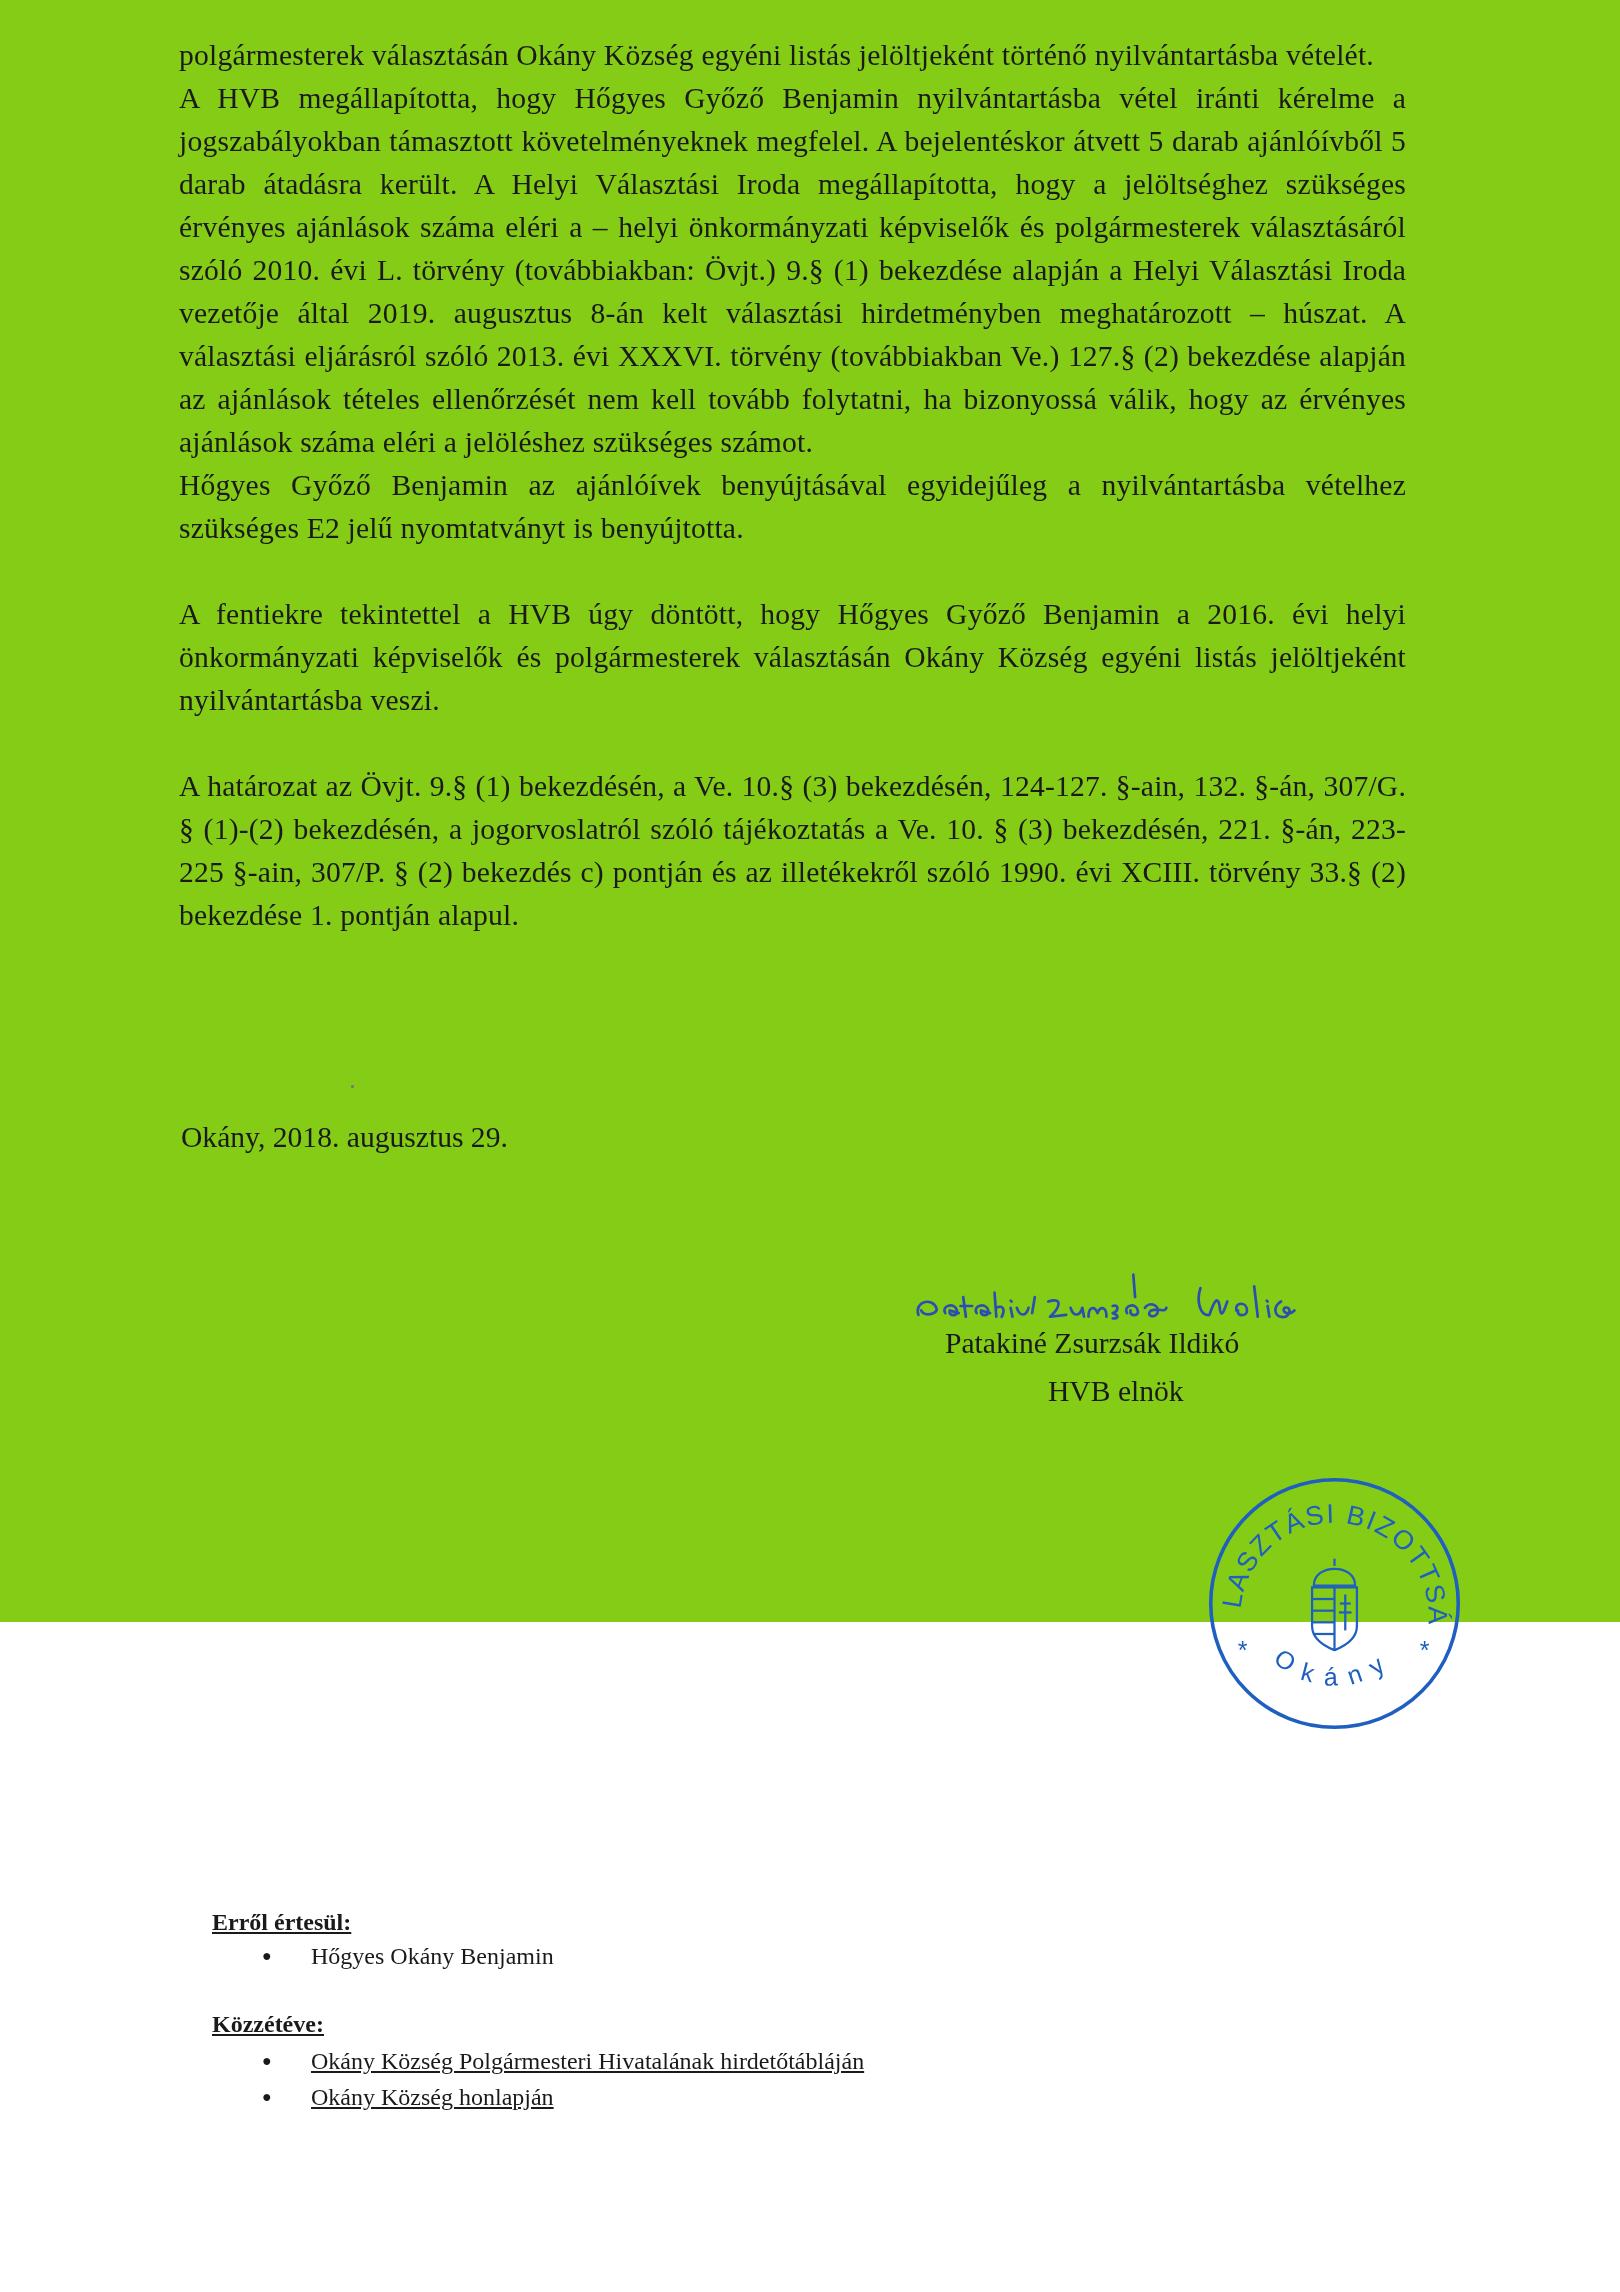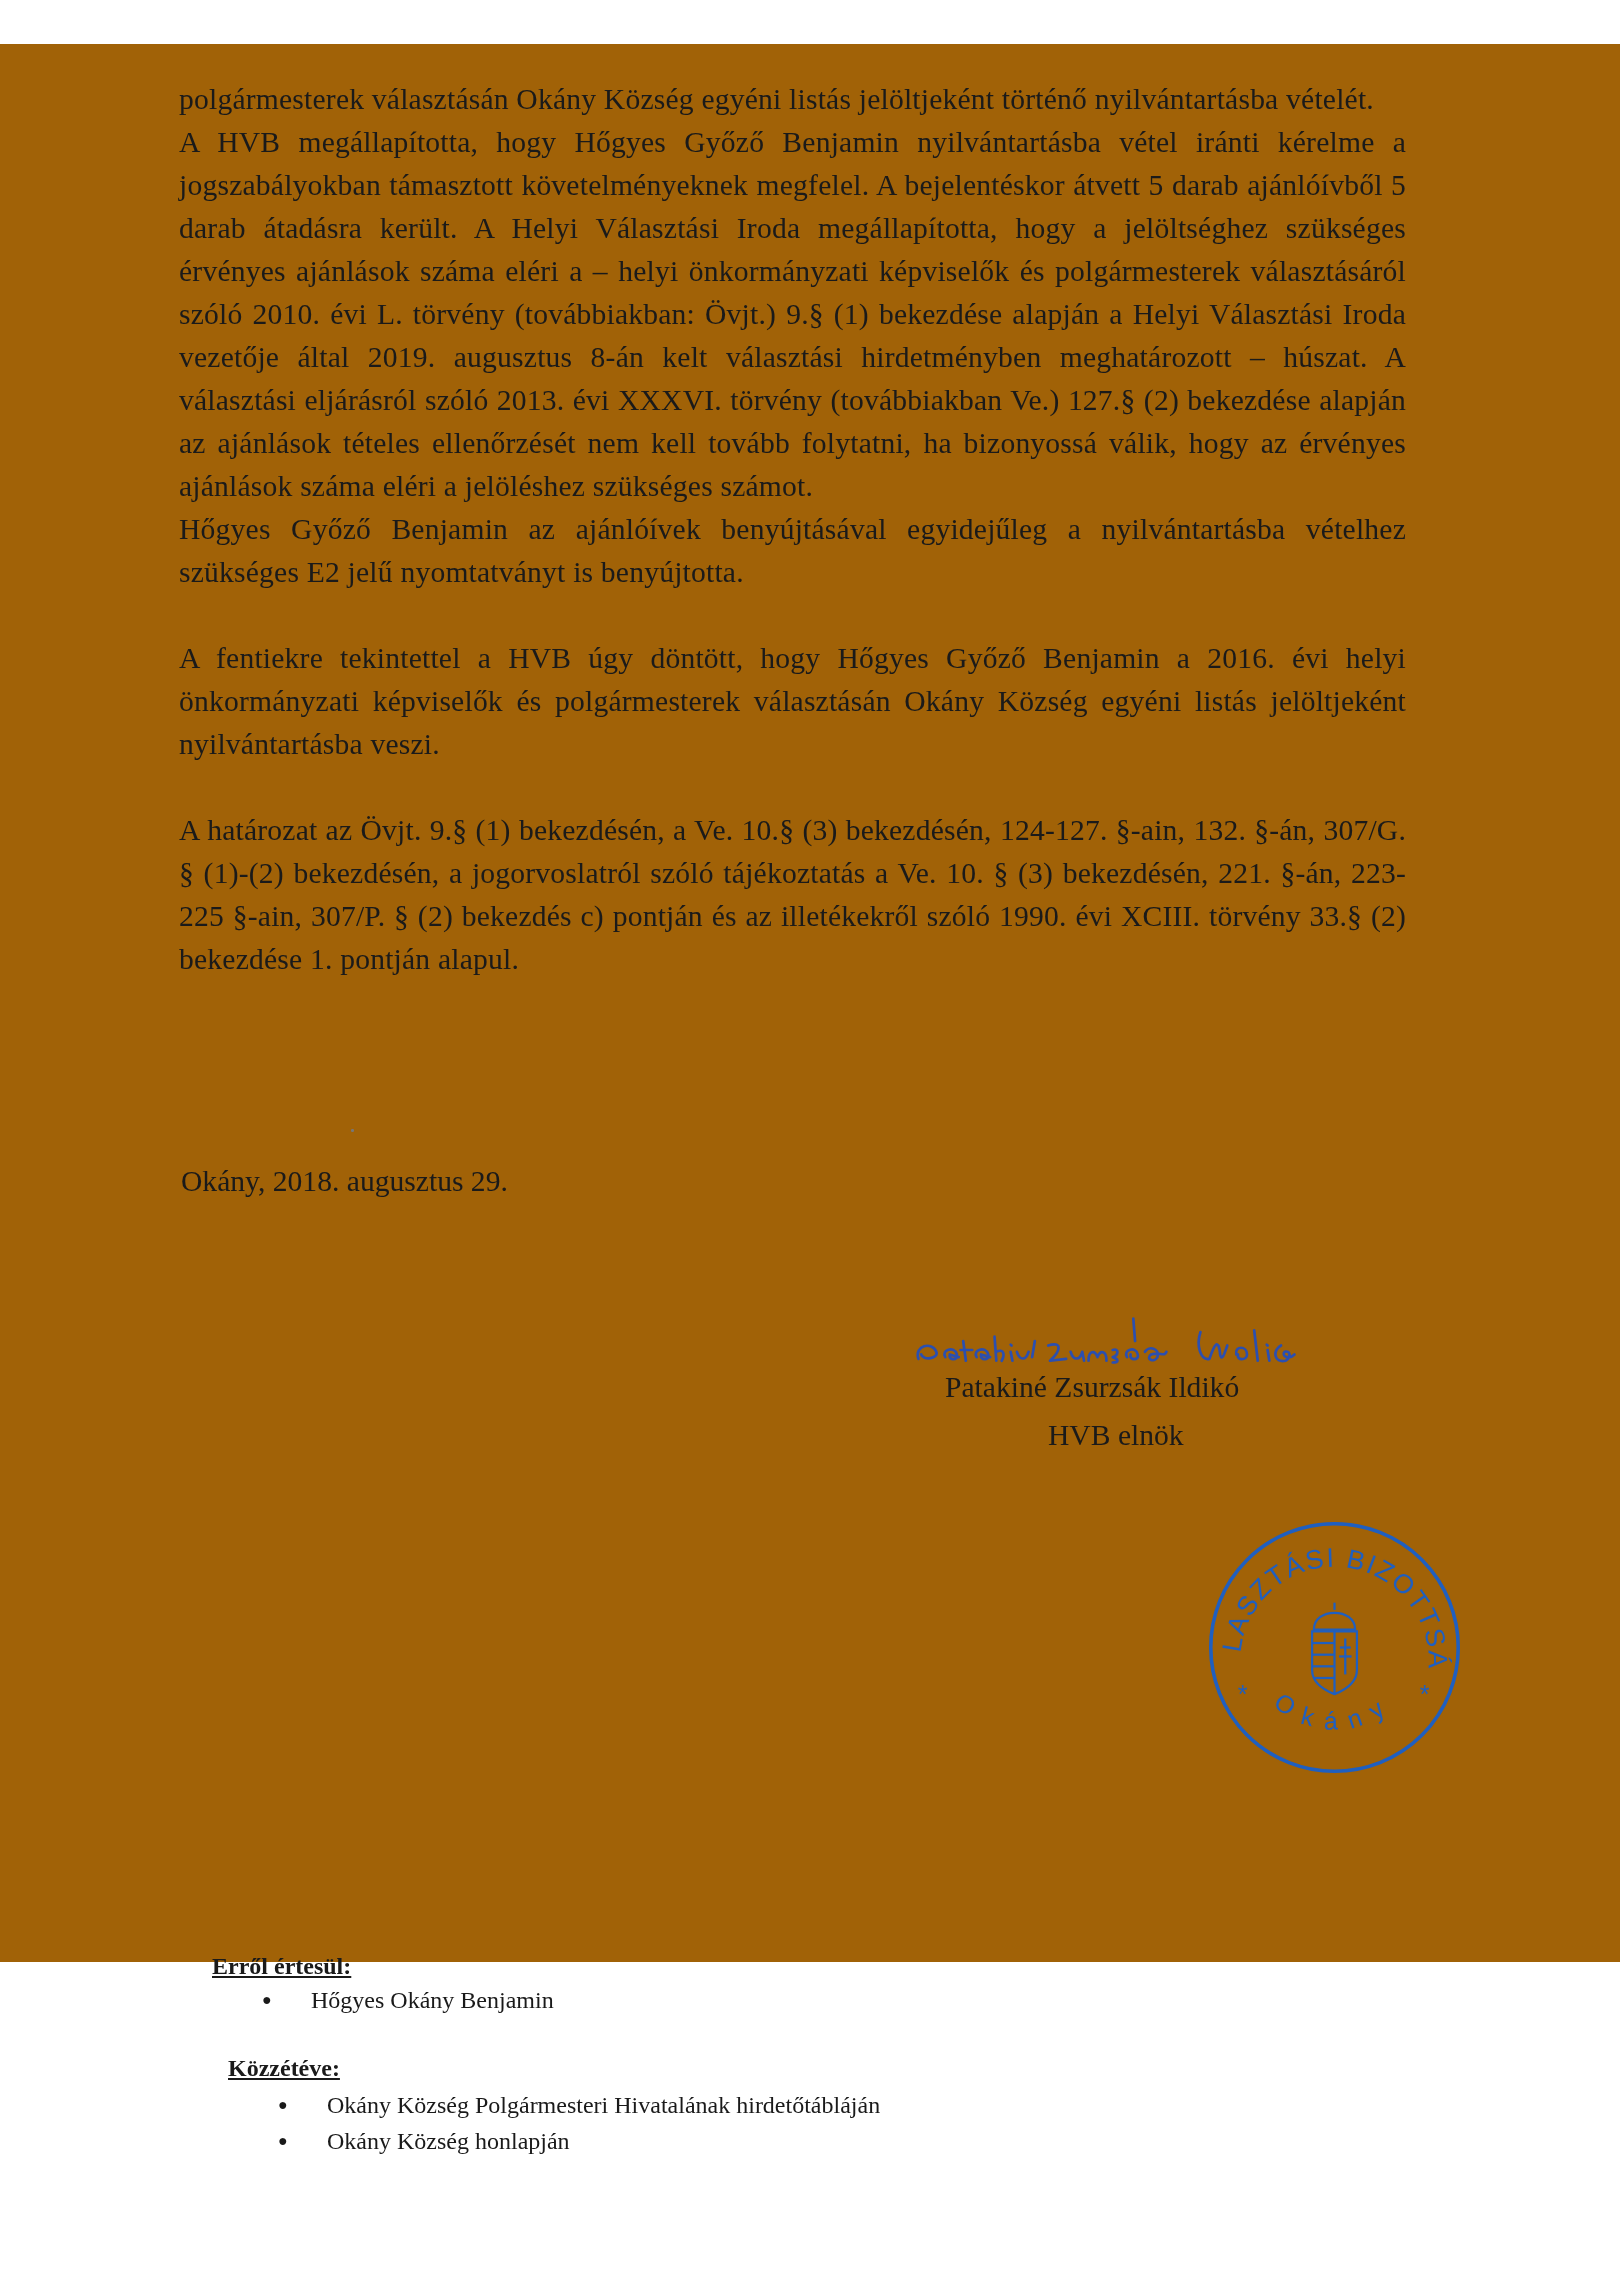--- a/index.html
+++ b/index.html
@@ -1,33 +1,33 @@
 <!DOCTYPE html>
 <html style="font-size:14.3px"><head>
 <meta charset="utf-8">
 <style>
   html, body { margin: 0; padding: 0; background: #ffffff; }
   body { width: 1620px; height: 2293px; position: relative; overflow: hidden;
          font-family: "Liberation Serif", "DejaVu Serif", serif; color: #1a1a1a; }
-  .page { position: absolute; left: 0; top: 0; width: 1620px; height: 1918px; background: #a16207; margin-top: 44px; }
+  .page { position: absolute; left: 0; top: 0; width: 1620px; height: 1622px; background: #84cc16; }
   .body-text { position: absolute; left: 179px; top: 34px; width: 1227px;
                font-size: 29.6px; line-height: 43px; text-align: justify; letter-spacing: 0.2px; }
   .body-text p { margin: 0; }
   .gap { height: 43px; }
   .date { position: absolute; left: 181px; top: 1121px; font-size: 29.6px; }
   .signature { position: absolute; left: 905px; top: 1261px; width: 573px; height: 81px; }
   .signer-name { position: absolute; left: 945px; top: 1327px; font-size: 29.6px; }
   .signer-title { position: absolute; left: 1048px; top: 1375px; font-size: 29.6px; }
   .stamp { position: absolute; left: 1200px; top: 1469px; width: 269px; height: 269px; }
   .notify { position: absolute; left: 212px; top: 1909px; font-size: 24px; }
   .notify h4 { margin: 0; font-size: 24px; font-weight: bold; text-decoration: underline; }
   .notify ul { margin: 3.6px 0 0 0; padding: 0; list-style: none; }
   .notify li { position: relative; padding-left: 99px; line-height: 32px; }
   .notify li::before { content: "\25CF"; position: absolute; left: 50px; top: 0; font-size: 16px; }
-  .published { position: absolute; left: 228px; top: 2011px; font-size: 24px; }
+  .published { position: absolute; left: 212px; top: 2011px; font-size: 24px; text-decoration: underline; }
   .published h4 { margin: 0; font-size: 24px; font-weight: bold; text-decoration: underline; }
   .published ul { margin: 5.4px 0 0 0; padding: 0; list-style: none; }
   .published li { position: relative; padding-left: 99px; line-height: 36px; }
   .published li::before { content: "\25CF"; position: absolute; left: 50px; top: 0; font-size: 16px; }
   .speck { position: absolute; width: 2.7px; height: 2.7px; background: #777; border-radius: 50%; }
 </style>
 </head>
 <body>
 
 <div class="page">

